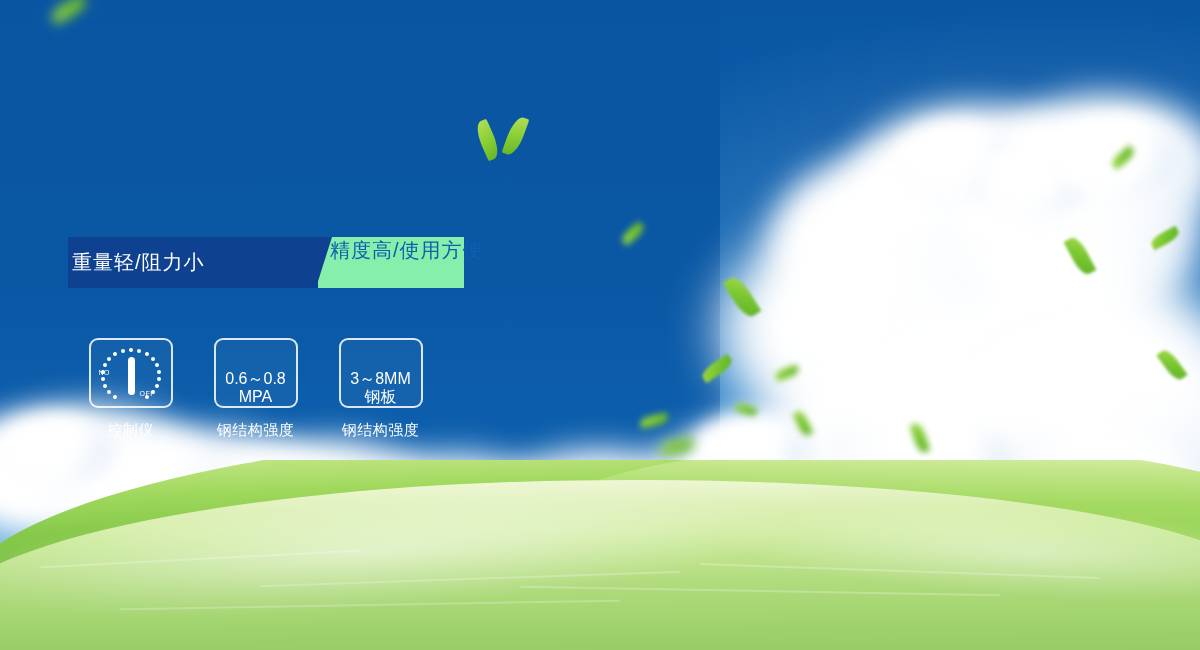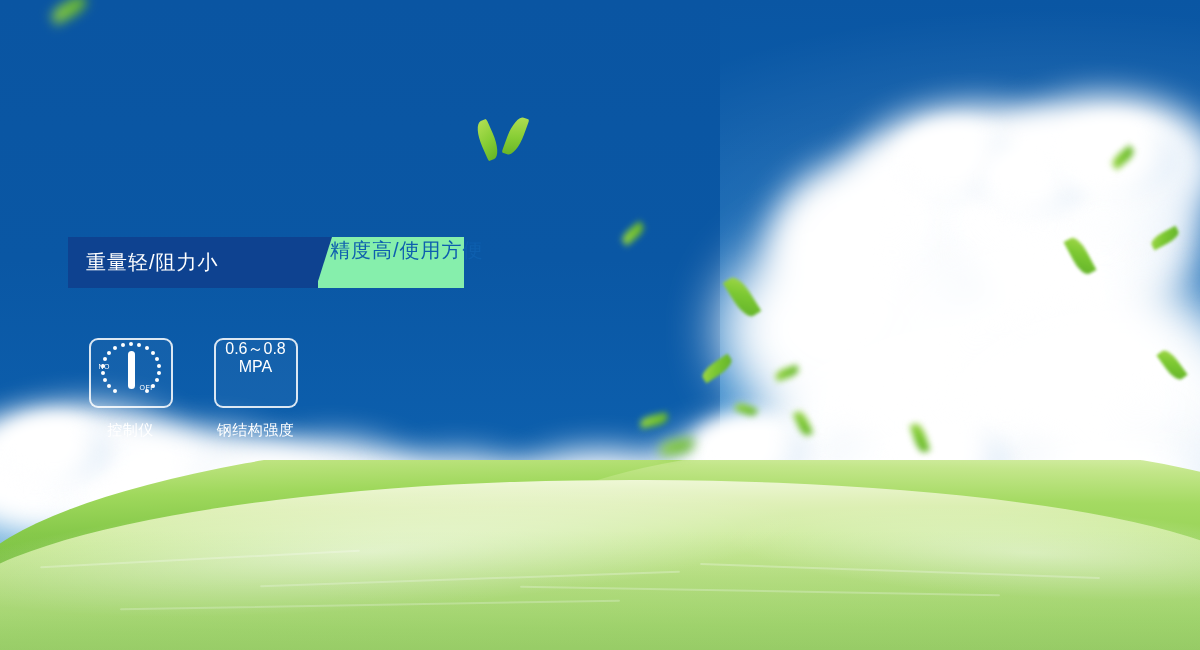--- a/index.html
+++ b/index.html
@@ -134,21 +134,21 @@
     display:flex; align-items:stretch;
   }
   #subbar-left {
     position:relative;
     width:250px; height:51px;
     background:#0e4290;
     display:flex; align-items:center;
   }
   #subbar-left-text {
     color:#ffffff; font-size:20px; letter-spacing:1px;
-    padding-left:18px; white-space:nowrap;text-align:center;
+    padding-left:4px; white-space:nowrap;text-align:center;
   }
   #subbar-right {
     position:relative;
     width:146px; height:51px;
     background:#86efac;
     display:flex; align-items:flex-start;
   }
   #subbar-right-text {
     color:#0e5fae; font-size:20px; letter-spacing:1px;
     padding-left:12px; white-space:nowrap;
@@ -168,21 +168,21 @@
     position:absolute; left:68px; top:338px;
     display:flex; gap:0;
   }
   .feat { width:125px; text-align:center; }
   .feat-box {
     width:84px; height:70px; margin:0 auto;
     border:2px solid rgba(255,255,255,0.85);
     border-radius:9px;
     position:relative;
     display:flex; flex-direction:column;
-    align-items:center; justify-content:flex-start;
+    align-items:center; justify-content:flex-end;
     background:rgba(255,255,255,0.04);
   }
   .feat-label {
     margin-top:13px;
     color:#ffffff; font-size:15px; letter-spacing:0.5px;
     white-space:nowrap;
   }
   .feat-txt1 { color:#fff; font-size:16px; line-height:1.08; letter-spacing:0; }
   .feat-txt2 { color:#fff; font-size:16px; line-height:1.2; letter-spacing:0; }
 
@@ -372,17 +372,24 @@
 
       <div class="feat">
         <div class="feat-box">
           <div class="feat-txt1">0.6～0.8</div>
           <div class="feat-txt2">MPA</div>
         </div>
         <div class="feat-label">钢结构强度</div>
       </div>
 
 
+      <div class="feat">
+        <div class="feat-box">
+          <div class="feat-txt1">3～8MM</div>
+          <div class="feat-txt2">钢板</div>
+        </div>
+        <div class="feat-label">钢结构强度</div>
+      </div>
 
 
     </div>
   </div>
 </div>
 
 </body></html>

